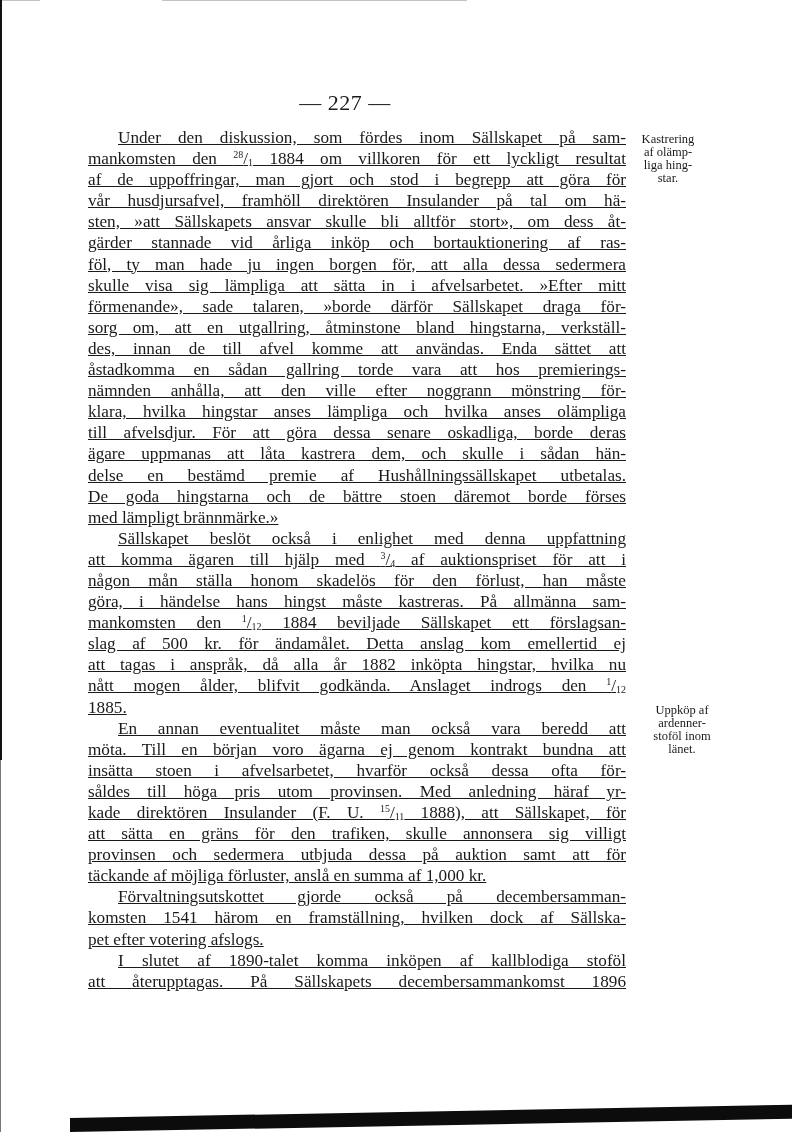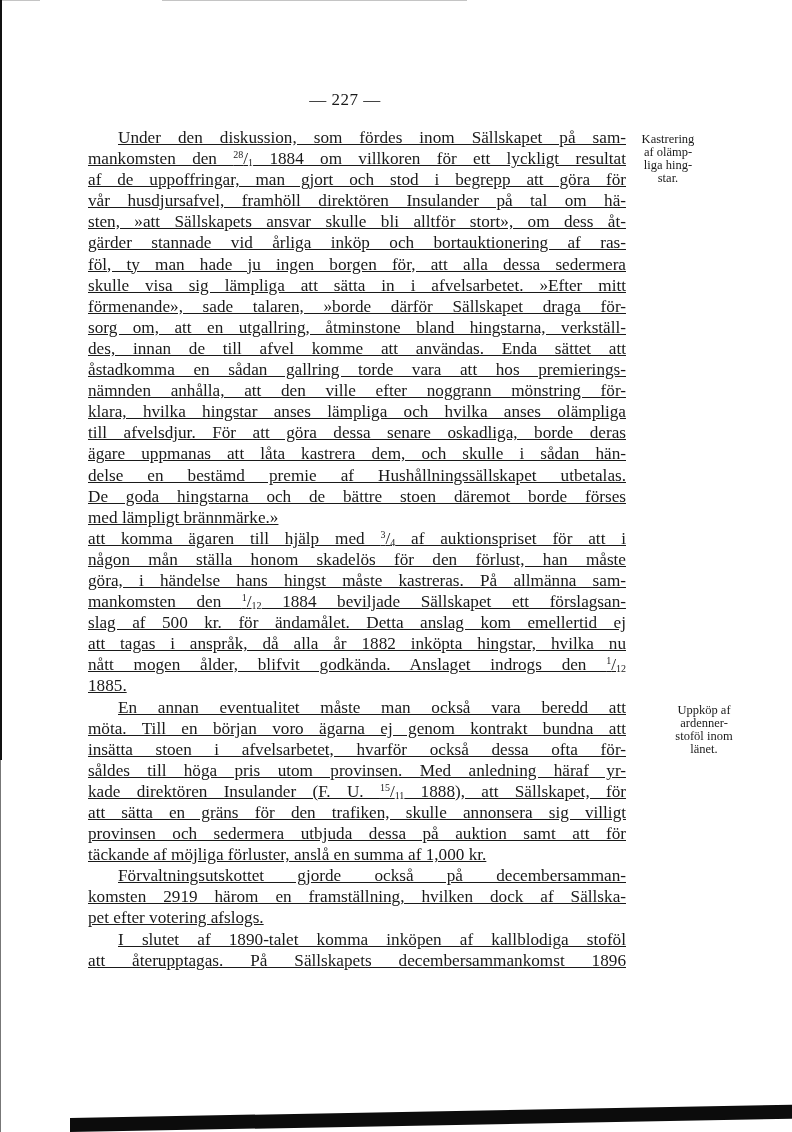--- a/index.html
+++ b/index.html
@@ -16,21 +16,21 @@
   }
   .scan-top-edge {
     position: absolute; top: 0; height: 1px; background: #c4c4c4;
   }
   .scan-bottom-band {
     position: absolute; left: 70px; bottom: 0; width: 760px; height: 14px;
     background: #0c0c0c; transform-origin: left bottom; transform: skewY(-1.05deg);
   }
   .page-number {
     position: absolute; top: 90px; left: 0; width: 690px; text-align: center;
-    font-family: "Liberation Serif", serif; font-size: 17px; letter-spacing: 0.5px;
+    font-family: "Liberation Serif", serif; font-size: 22px; letter-spacing: 0.5px;
   }
   .body-text {
     position: absolute; left: 88px; top: 127px; width: 538px;
     font-family: "Liberation Serif", serif; font-size: 17.2px; line-height: 21.1px;
   }
   .line {
     display: block; height: 21.1px; white-space: nowrap;
     text-align: justify; text-align-last: justify; text-decoration: underline;
   }
   .line.last { text-align-last: left; }
@@ -68,47 +68,48 @@
     <span class="line">sorg om, att en utgallring, åtminstone bland hingstarna, verkställ-</span>
     <span class="line">des, innan de till afvel komme att användas. Enda sättet att</span>
     <span class="line">åstadkomma en sådan gallring torde vara att hos premierings-</span>
     <span class="line">nämnden anhålla, att den ville efter noggrann mönstring för-</span>
     <span class="line">klara, hvilka hingstar anses lämpliga och hvilka anses olämpliga</span>
     <span class="line">till afvelsdjur. För att göra dessa senare oskadliga, borde deras</span>
     <span class="line">ägare uppmanas att låta kastrera dem, och skulle i sådan hän-</span>
     <span class="line">delse en bestämd premie af Hushållningssällskapet utbetalas.</span>
     <span class="line">De goda hingstarna och de bättre stoen däremot borde förses</span>
     <span class="line last">med lämpligt brännmärke.»</span>
+    <span class="line indent">Sällskapet beslöt också i enlighet med denna uppfattning</span>
     <span class="line"><span>att komma ägaren till hjälp med </span><sup>3</sup><span>/</span><sub>4</sub><span> af auktionspriset för att i</span></span>
     <span class="line">någon mån ställa honom skadelös för den förlust, han måste</span>
     <span class="line">göra, i händelse hans hingst måste kastreras. På allmänna sam-</span>
     <span class="line"><span>mankomsten den </span><sup>1</sup><span>/</span><sub>12</sub><span> 1884 beviljade Sällskapet ett förslagsan-</span></span>
     <span class="line">slag af 500 kr. för ändamålet. Detta anslag kom emellertid ej</span>
     <span class="line">att tagas i anspråk, då alla år 1882 inköpta hingstar, hvilka nu</span>
     <span class="line frac-end"><span>nått mogen ålder, blifvit godkända. Anslaget indrogs den </span><sup>1</sup><span>/</span><sub>12</sub><span></span></span>
     <span class="line last">1885.</span>
     <span class="line indent">En annan eventualitet måste man också vara beredd att</span>
     <span class="line">möta. Till en början voro ägarna ej genom kontrakt bundna att</span>
     <span class="line">insätta stoen i afvelsarbetet, hvarför också dessa ofta för-</span>
     <span class="line">såldes till höga pris utom provinsen. Med anledning häraf yr-</span>
     <span class="line"><span>kade direktören Insulander (F. U. </span><sup>15</sup><span>/</span><sub>11</sub><span> 1888), att Sällskapet, för</span></span>
     <span class="line">att sätta en gräns för den trafiken, skulle annonsera sig villigt</span>
     <span class="line">provinsen och sedermera utbjuda dessa på auktion samt att för</span>
     <span class="line last">täckande af möjliga förluster, anslå en summa af 1,000 kr.</span>
     <span class="line indent">Förvaltningsutskottet gjorde också på decembersamman-</span>
-    <span class="line">komsten 2919 härom en framställning, hvilken dock af Sällska-</span>
+    <span class="line">komsten 1541 härom en framställning, hvilken dock af Sällska-</span>
     <span class="line last">pet efter votering afslogs.</span>
     <span class="line indent">I slutet af 1890-talet komma inköpen af kallblodiga stoföl</span>
     <span class="line">att återupptagas. På Sällskapets decembersammankomst 1896</span>
   </div>
 
 <div class="margin-note" id="margin-note-0" style="left:622px; top:133px;">
     <span class="mline">Kastrering</span>
     <span class="mline">af olämp-</span>
     <span class="mline">liga hing-</span>
     <span class="mline">star.</span>
   </div>
-<div class="margin-note" id="margin-note-1" style="left:658px; top:704px;">
+<div class="margin-note" id="margin-note-1" style="left:636px; top:704px;">
     <span class="mline">Uppköp af</span>
     <span class="mline">ardenner-</span>
     <span class="mline">stoföl inom</span>
     <span class="mline">länet.</span>
   </div>
 
 </body></html>

